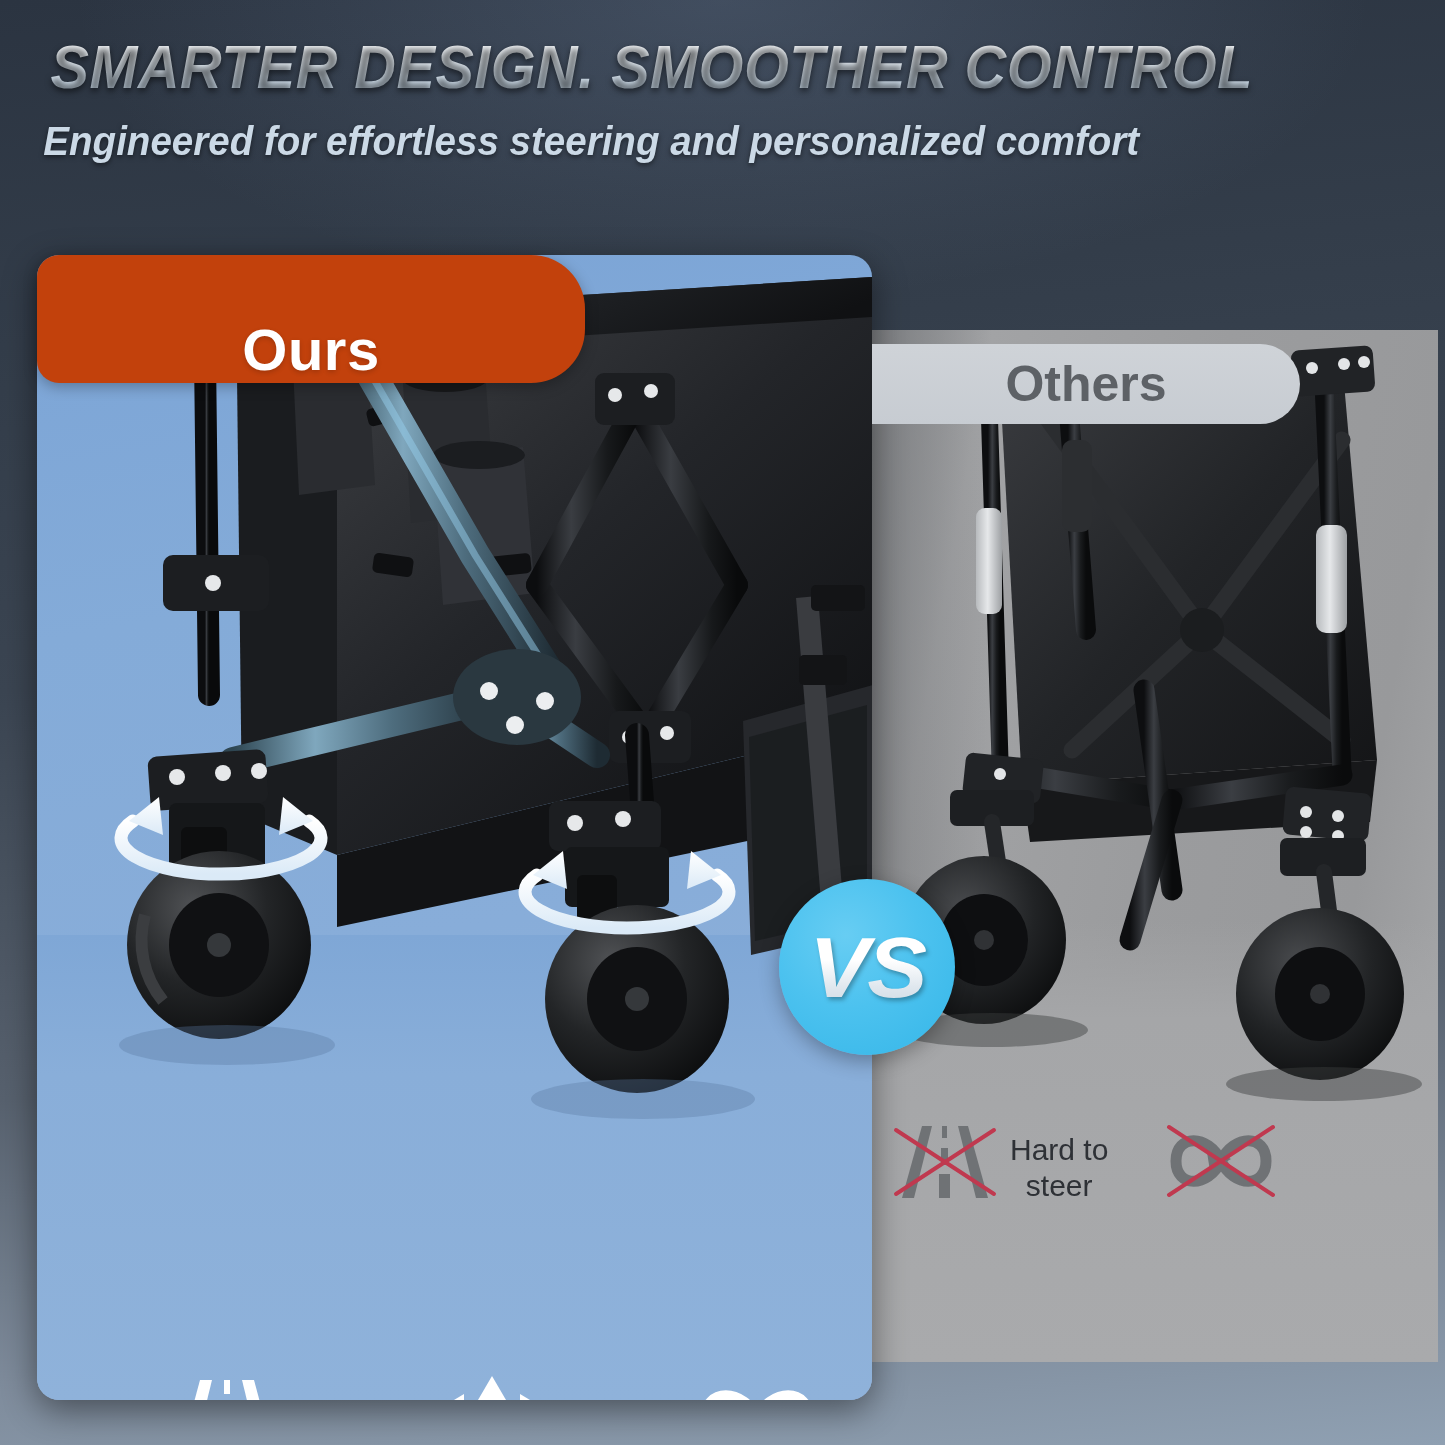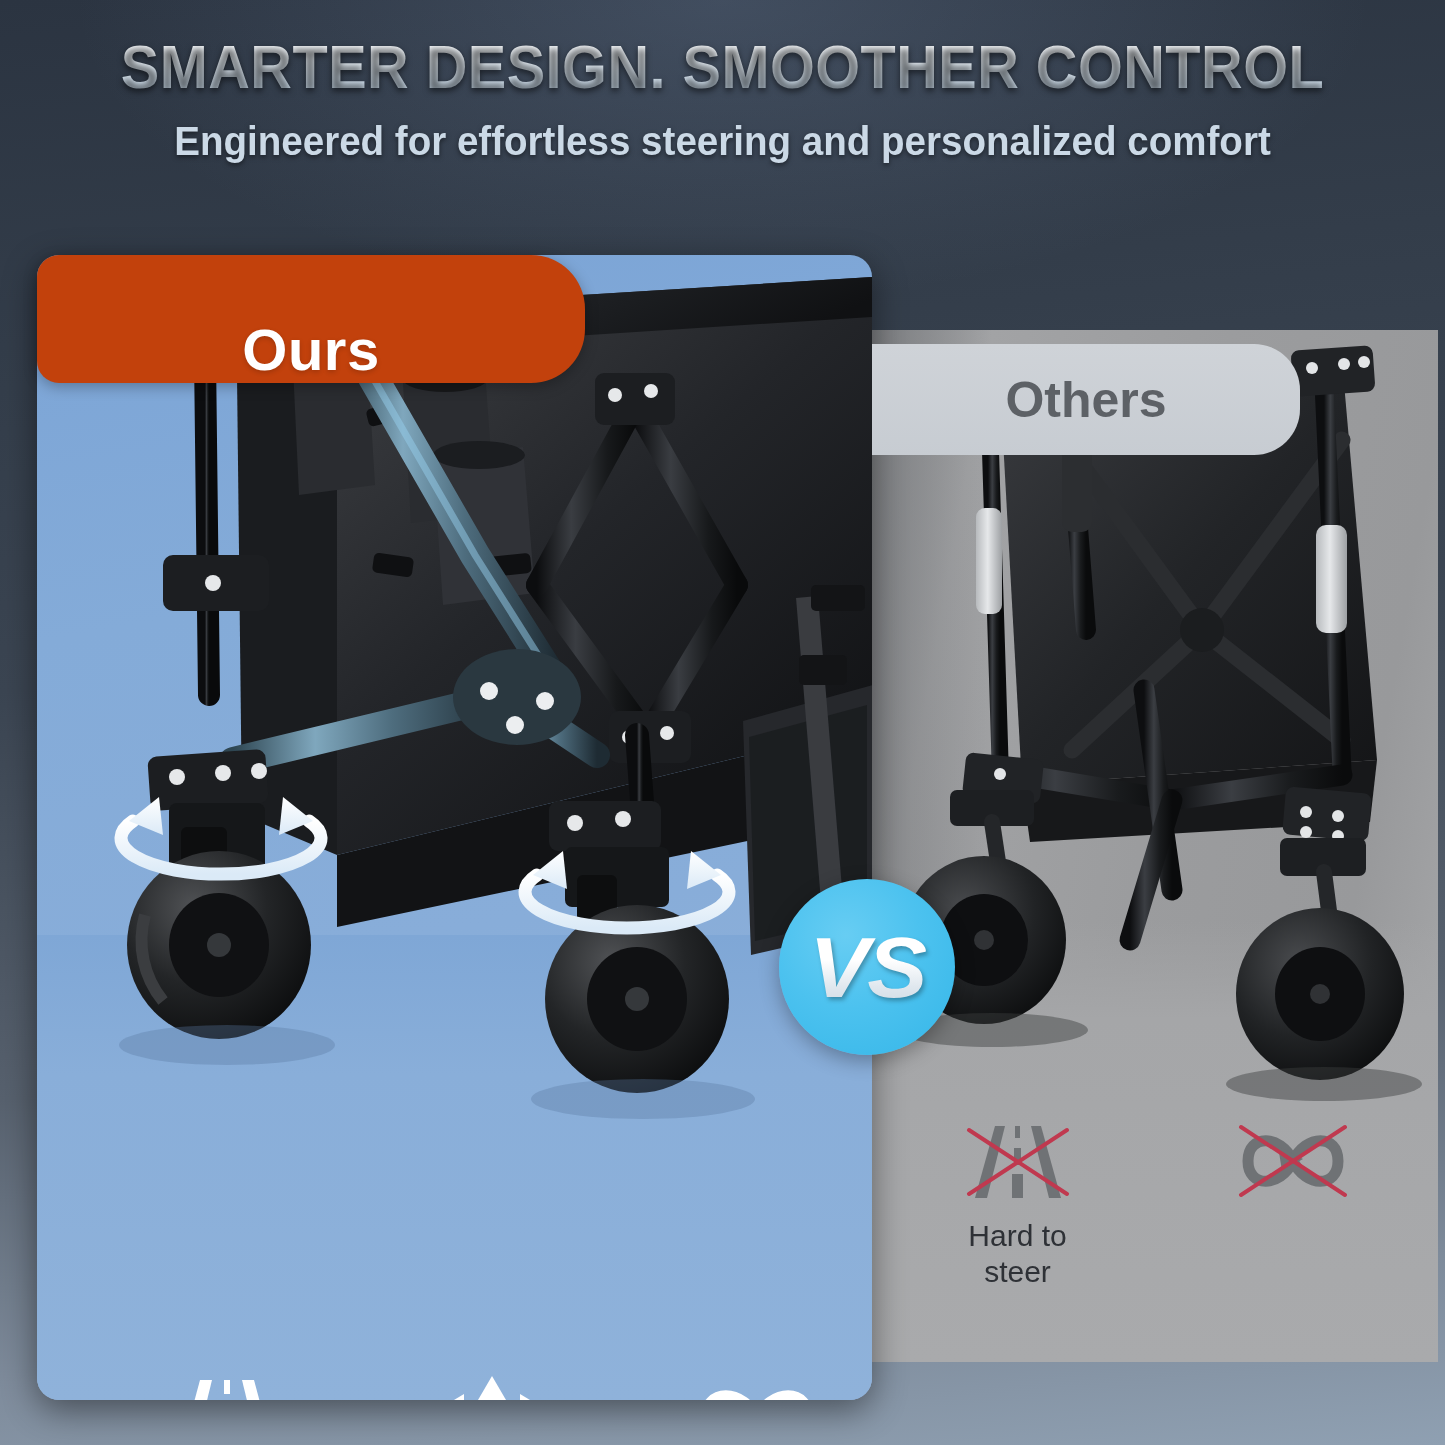--- a/index.html
+++ b/index.html
@@ -17,21 +17,21 @@
   .bg-base{
     position:absolute; inset:0;
     background:linear-gradient(175deg,#2b3441 0%,#333d4a 22%,#3b4552 44%,#57616e 70%,#7e8b9b 88%,#8fa0b2 100%);
   }
   .bg-glow{
     position:absolute; left:0; right:0; top:0; height:560px;
     background:radial-gradient(ellipse 900px 420px at 50% 0%, rgba(120,140,170,.28) 0%, rgba(120,140,170,0) 72%);
   }
 
   
-  .headline-wrap{ position:absolute; left:0; right:0; top:36px; text-align:center; }
+  .headline-wrap{ position:absolute; left:0; right:0; top:36px; text-align:left;font-style:italic; }
   .headline{
     font-family:"Liberation Sans Narrow","Liberation Sans",sans-serif;
     font-weight:700; font-size:62px; line-height:1.0;
     letter-spacing:.5px;
     color:#dce7f2;
     background:linear-gradient(180deg,#ffffff 0%,#e9f1f8 40%,#bcd0e2 100%);
     -webkit-background-clip:text; background-clip:text;
     -webkit-text-fill-color:transparent;
     text-shadow:0 3px 7px rgba(0,0,0,.55);
     transform:scaleX(.93); transform-origin:center;
@@ -86,21 +86,21 @@
     z-index:7;
     box-shadow:0 4px 14px rgba(0,0,0,.28);
   }
   .badge-ours span{
     font-family:"Liberation Sans Narrow","Liberation Sans",sans-serif;
     font-weight:700; font-size:58px; color:#ffffff;
     text-shadow:0 2px 5px rgba(0,0,0,.18);
     letter-spacing:.5px;
   }
   .badge-others{
-    position:absolute; left:872px; top:344px; width:428px; height:111px;
+    position:absolute; left:872px; top:344px; width:428px; height:80px;
     background:linear-gradient(180deg,#cfd3d8 0%,#c7ccd2 100%);
     border-radius:0 46px 46px 0;
     display:flex; align-items:center; justify-content:center;
     z-index:7;
   }
   .badge-others span{
     font-family:"Liberation Sans Narrow","Liberation Sans",sans-serif;
     font-weight:700; font-size:50px; color:#5d6166;
   }
 
@@ -132,21 +132,21 @@
     position:absolute; left:37px; top:1115px; width:835px; height:230px;
     display:flex; z-index:6; padding:0 20px;
   }
   .feat{ flex:1; display:flex; flex-direction:column; align-items:center; }
   .feat .ico{ height:100px; display:flex; align-items:center; justify-content:center; }
 
   .features-others{
     position:absolute; left:872px; top:1118px; width:566px; height:210px;
     display:flex; z-index:6; padding:0 8px;
   }
-  .feat-o{ flex:1; display:flex; flex-direction:column; align-items:center; }
+  .feat-o{ flex:1; display:flex; flex-direction:row; align-items:flex-start; }
   .feat-o .ico{ height:86px; display:flex; align-items:center; justify-content:center; }
   .feat-o .lbl{
     margin-top:14px; text-align:center;
     font-family:"Liberation Sans Narrow","Liberation Sans",sans-serif;
     font-weight:400; font-size:30px; line-height:1.2; color:#2e3136;
     white-space:pre-line;
   }
 </style>
 </head>
 <body>

